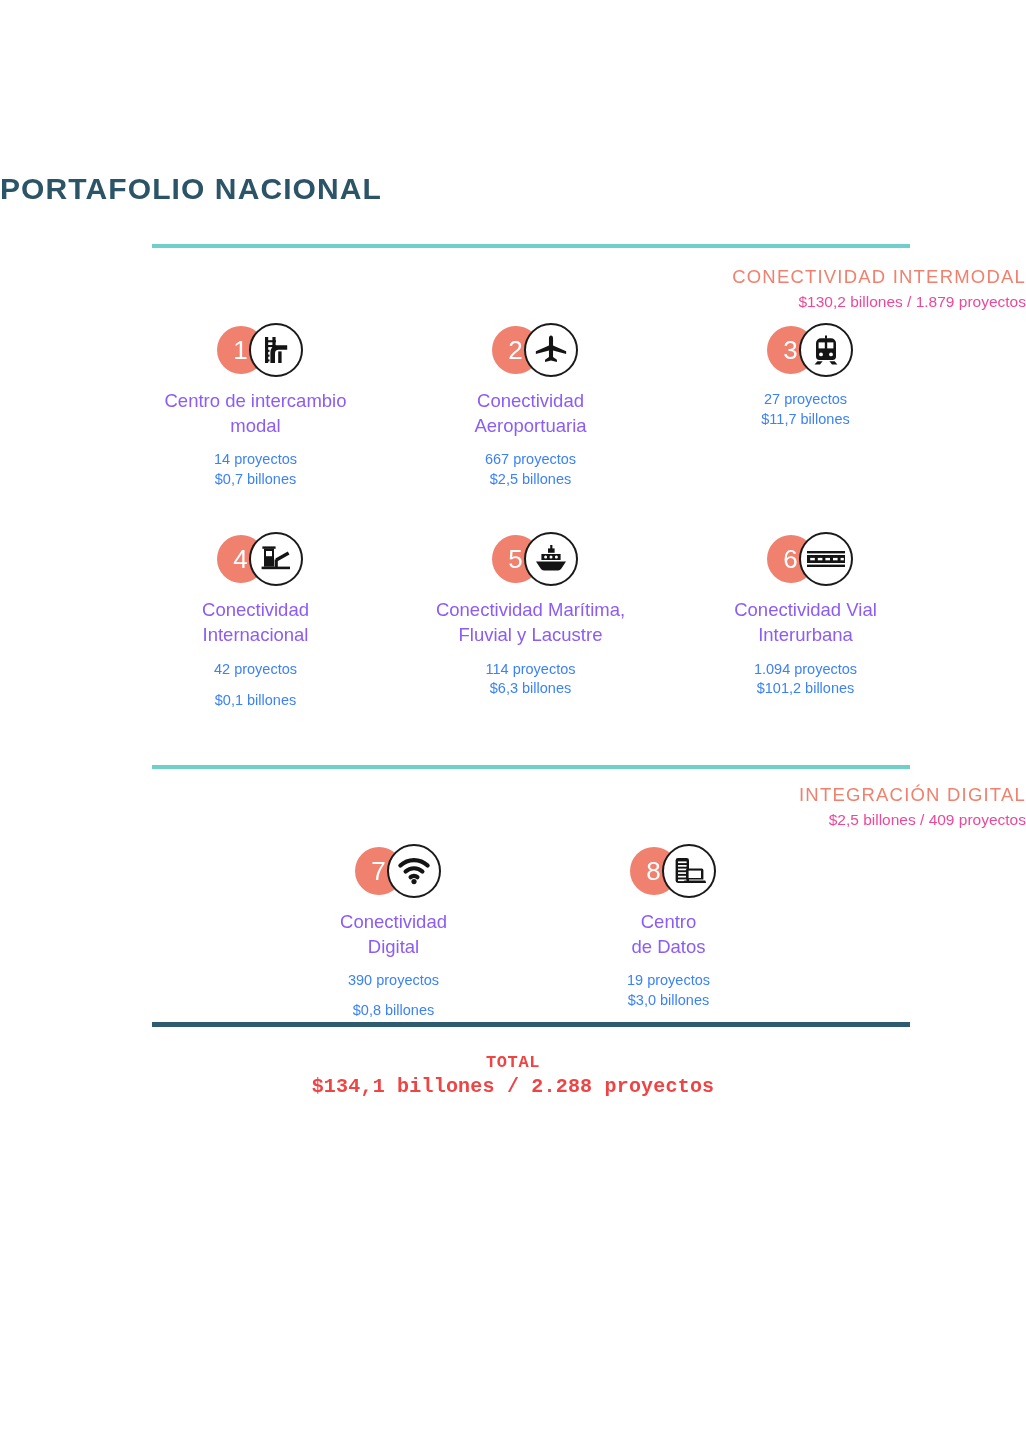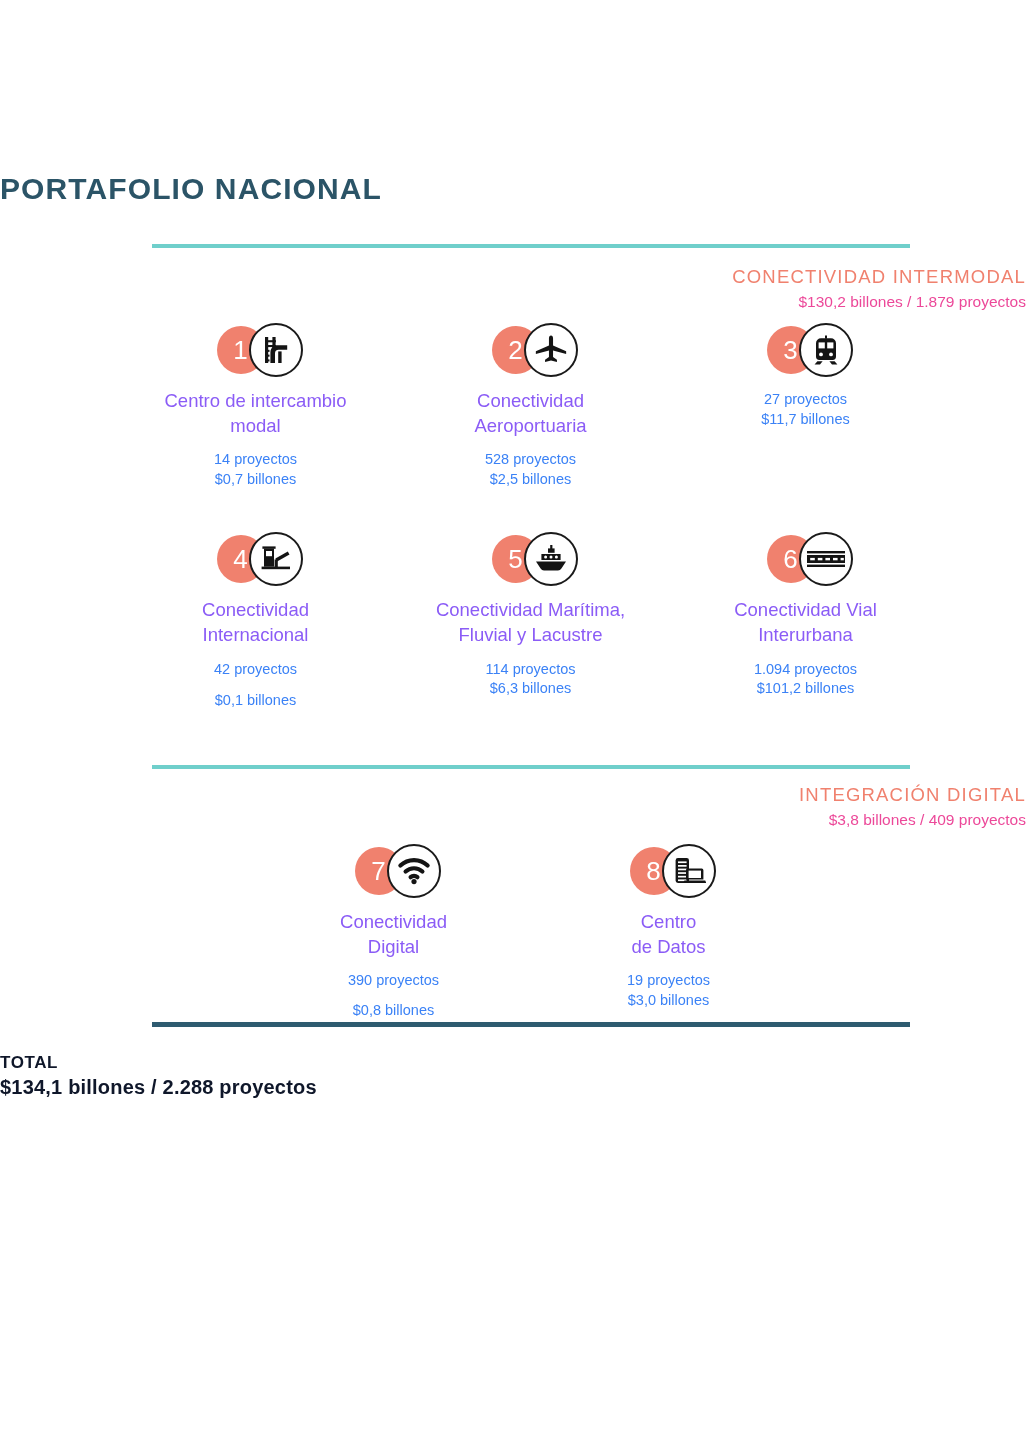--- a/index.html
+++ b/index.html
@@ -142,22 +142,23 @@
     color: #3b82f6;
     white-space: pre-line;
   }
 
   
   .total {
     position: absolute;
     left: 0;
     top: 1053px;
     width: 1026px;
-    text-align: left;
-    color: #0f172a;
+    text-align: center;
+    color: #ef4444;
+    font-family: Liberation Mono, monospace;
   }
   .total .t-label {
     font-size: 17px;
     font-weight: bold;
     letter-spacing: 0.6px;
   }
   .total .t-value {
     font-size: 20px;
     font-weight: bold;
     letter-spacing: 0.2px;
@@ -213,21 +214,21 @@
         <div class="icon-circle">
           <svg width="36" height="36" viewBox="0 0 36 36" aria-hidden="true">
             <g fill="#141414">
               <path d="M18 3.6c1.25 0 2.05 1.2 2.05 2.8v7.2l13.1 5.6v2.9l-13.1-3.5v6.3l3.9 2.9v2.2L18 28.6l-5.95 1.4v-2.2l3.9-2.9v-6.3l-13.1 3.5v-2.9l13.1-5.6V6.4c0-1.6.8-2.8 2.05-2.8z"></path>
             </g>
           </svg>
         </div>
       </div>
       <div class="item-label">Conectividad
 Aeroportuaria</div>
-      <div class="item-stats">528 proyectos</div>
+      <div class="item-stats">667 proyectos</div>
       <div class="item-stats" style="margin-top:0">$2,5 billones</div>
     </div>
 
     <div class="item">
       <div class="badges">
         <div class="num-circle">3</div>
         <div class="icon-circle">
           <svg width="32" height="32" viewBox="0 0 32 32" aria-hidden="true">
             <g fill="#141414">
               <rect x="15" y="1.5" width="2" height="3.2"></rect>
@@ -314,21 +315,21 @@
       <div class="item-label">Conectividad Vial
 Interurbana</div>
       <div class="item-stats">1.094 proyectos</div>
       <div class="item-stats" style="margin-top:0">$101,2 billones</div>
     </div>
 
   </div>
 
   <div class="section-head section-head-2">
     <div class="sh-title">INTEGRACIÓN DIGITAL</div>
-    <div class="sh-sub">$3,8 billones /  409 proyectos</div>
+    <div class="sh-sub">$2,5 billones /  409 proyectos</div>
   </div>
 
   <div class="grid grid-digital">
 
     <div class="item">
       <div class="badges">
         <div class="num-circle">7</div>
         <div class="icon-circle">
           <svg width="34" height="28" viewBox="0 0 34 28" aria-hidden="true">
             <g fill="none" stroke="#141414" stroke-linecap="round">

